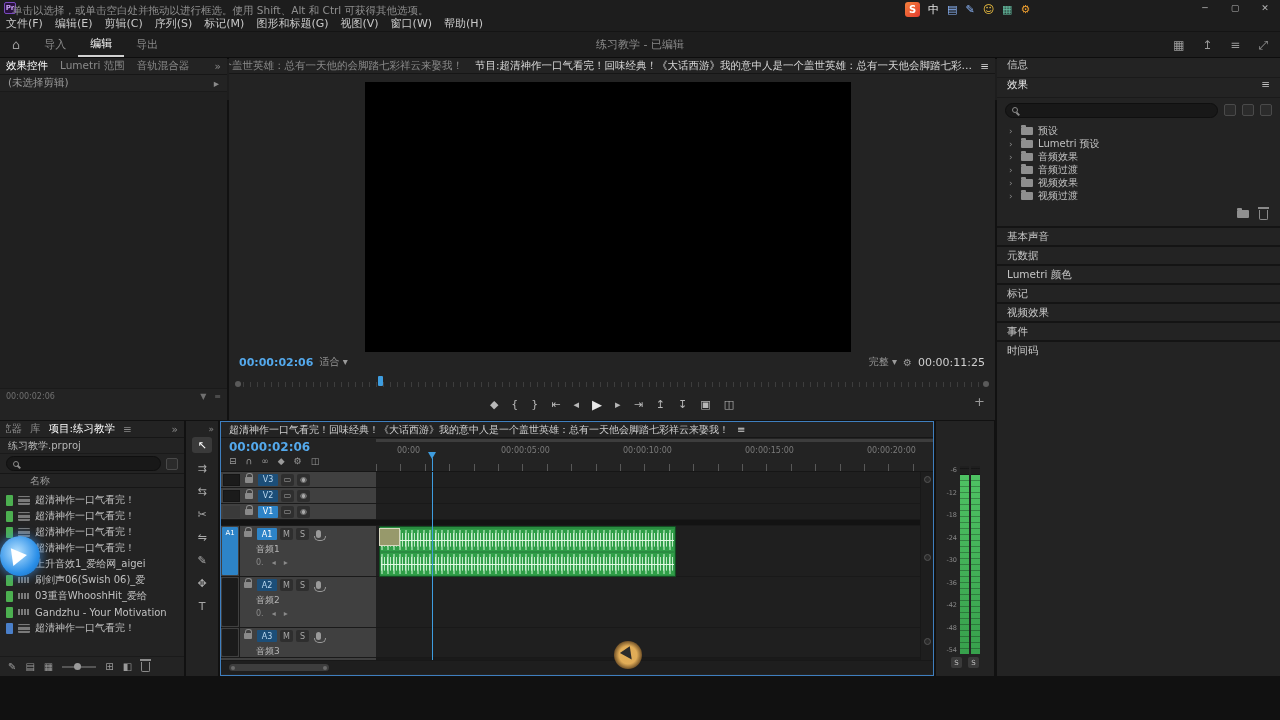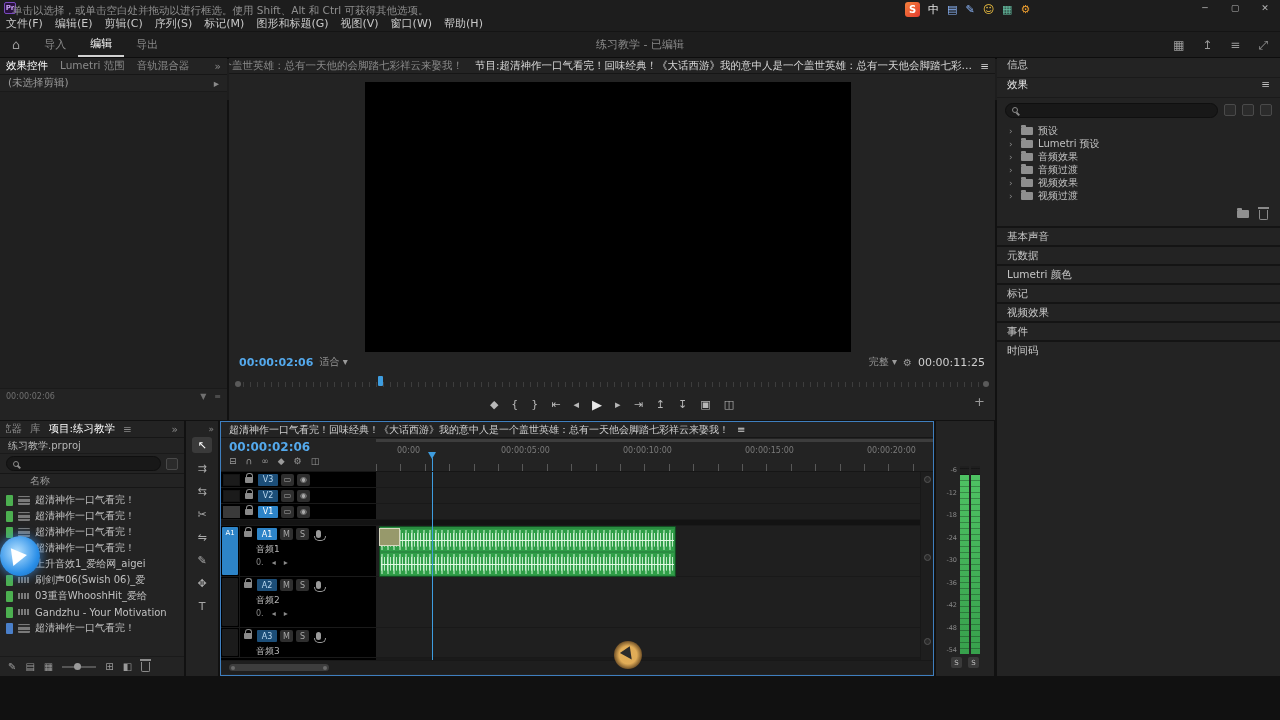--- a/index.html
+++ b/index.html
@@ -104,21 +104,21 @@
 .tl-hl{width:155px;padding:2px 0 0 8px}
 .tl-hl .tc{font-size:12px;font-weight:bold}
 .tl-icons{display:flex;gap:9px;margin-top:2px;font-size:9px;color:#9a9a9a}
 .ruler{position:relative;flex:1;overflow:hidden}
 .ruler .wa{position:absolute;top:1px;left:0;right:0;height:3px;background:#3d3d3d}
 .ruler .ticks{position:absolute;bottom:0;left:0;right:0;height:7px;background:repeating-linear-gradient(90deg,#585858 0 1px,transparent 1px 24.4px)}
 .rlabel{position:absolute;top:8px;font-size:8px;color:#7a7a7a;white-space:nowrap}
 .ph-caret{position:absolute;top:14px;width:0;height:0;border-left:4px solid transparent;border-right:4px solid transparent;border-top:7px solid #3e9ddf}
 .ph-stem{position:absolute;top:20px;bottom:0;width:1px;background:#3e9ddf}
 .tl-body{height:188px;display:flex}
-.tl-heads{width:155px;background:#000000}
+.tl-heads{width:155px;background:#404040}
 .vtrack{height:16px;display:flex;align-items:center;gap:3px;padding-left:2px;border-bottom:1px solid #1a1a1a}
 .patch{width:17px;height:12px;background:#1b1b1b;border:1px solid #151515;font-size:7px;color:#e8f2fb;display:flex;align-items:center;justify-content:center;flex:none}
 .patch.gray{background:#3a3a3a;border-color:#3a3a3a}
 .lock{position:relative;width:8px;height:6px;background:#8a8a8a;border-radius:1px;margin:0 2px;flex:none}
 .lock::before{content:"";position:absolute;top:-4px;left:1px;width:5px;height:4px;border:1px solid #8a8a8a;border-bottom:none;border-radius:3px 3px 0 0}
 .tkbox{min-width:20px;height:12px;background:#1c4e78;color:#b9d7ef;font-size:8px;display:flex;align-items:center;justify-content:center;border-radius:1px;flex:none}
 .tkbox.hl{background:#2d84c8;color:#fff}
 .tbtn{width:13px;height:12px;background:#2e2e2e;color:#a8a8a8;font-size:8px;display:flex;align-items:center;justify-content:center;border-radius:2px;flex:none}
 .mic{width:5px;height:8px;background:#9a9a9a;border-radius:2.5px;position:relative;margin:0 4px;flex:none}
 .mic::after{content:"";position:absolute;bottom:-3px;left:-2.5px;width:10px;height:4px;border:1px solid #9a9a9a;border-top:none;border-radius:0 0 5px 5px}

